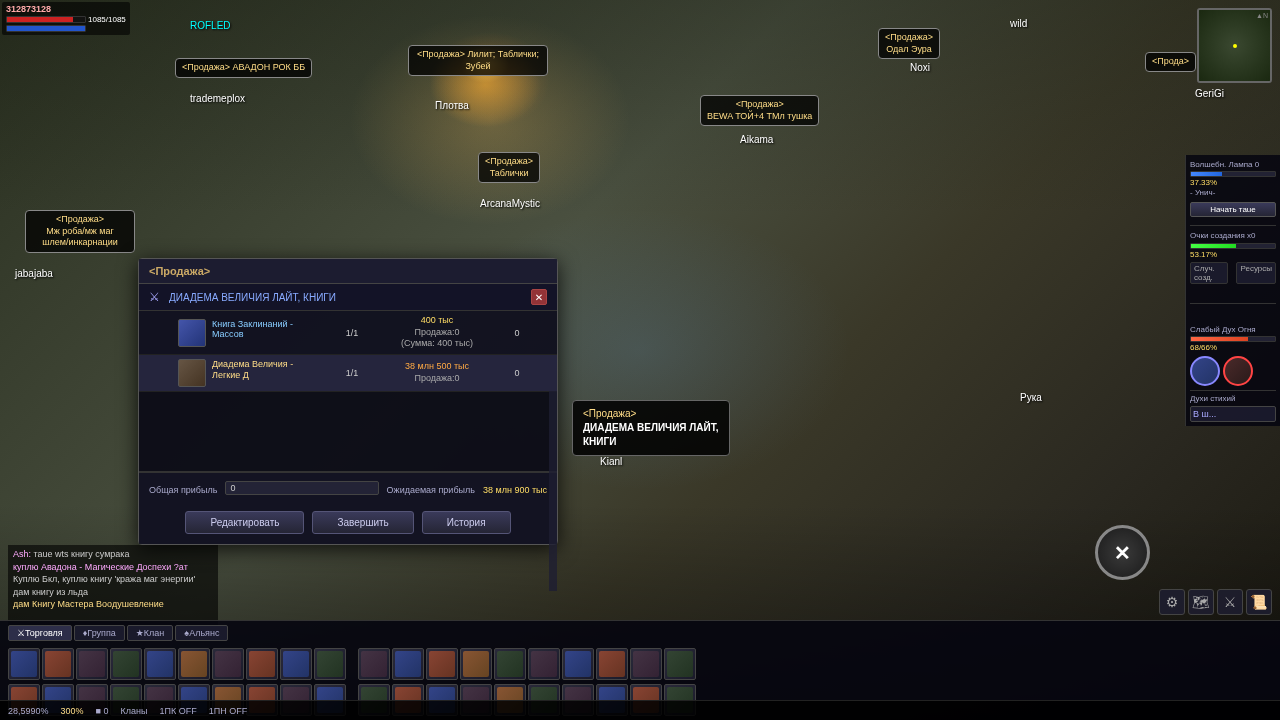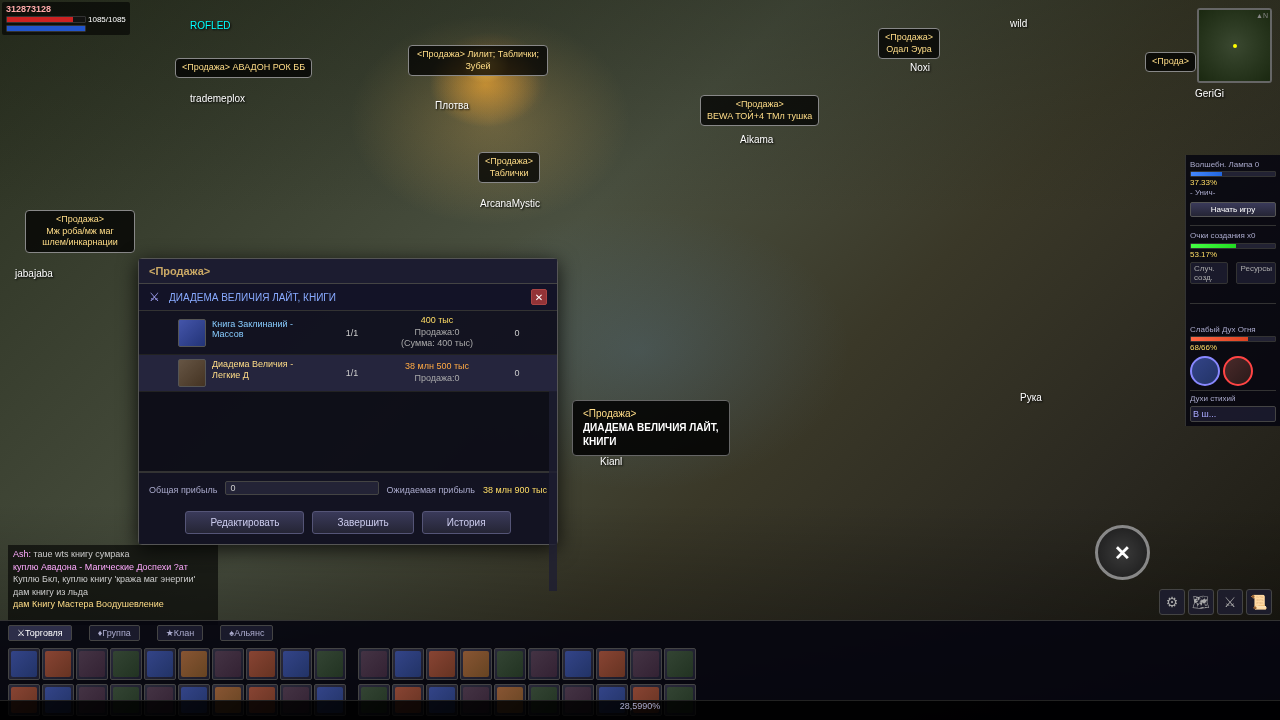--- a/index.html
+++ b/index.html
@@ -425,21 +425,21 @@
     }
 
     .hotbar-slot-inner.blue { background: linear-gradient(135deg, #334488, #223366); }
     .hotbar-slot-inner.green { background: linear-gradient(135deg, #334433, #223322); }
     .hotbar-slot-inner.red { background: linear-gradient(135deg, #884433, #663322); }
     .hotbar-slot-inner.orange { background: linear-gradient(135deg, #885533, #664422); }
 
     .bottom-tabs {
       display: flex;
       padding: 2px 8px;
-      gap: 17px;
+      gap: 2px;
       margin-bottom: 2px;
     }
 
     .bottom-tab {
       background: rgba(30,30,50,0.8);
       border: 1px solid #444;
       border-radius: 2px;
       color: #aaaacc;
       font-size: 9px;
       padding: 2px 8px;
@@ -478,21 +478,20 @@
       left: 0;
       right: 0;
       height: 20px;
       background: rgba(0,0,0,0.85);
       border-top: 1px solid #222;
       display: flex;
       align-items: center;
       padding: 0 8px;
       gap: 12px;
       z-index: 200;
-      flex-direction: column;
     }
 
     .status-item {
       color: #aaaacc;
       font-size: 9px;
       white-space: nowrap;
     }
 
     .status-item.value { color: #ffdd88; }
 
@@ -635,21 +634,21 @@
   </div>
 </div>
 
 <div id="side-info-panel">
   <div class="side-info-label">Волшебн. Лампа 0</div>
   <div class="side-progress-bar">
     <div class="side-progress-fill" style="width:37%"></div>
   </div>
   <div class="side-info-value">37.33%</div>
   <div class="side-info-label">- Унич-</div>
-  <button style="background:linear-gradient(180deg,#3a3a5a,#252535);border:1px solid #555;border-radius:2px;color:#fff;font-size:8px;padding:2px 4px;cursor:pointer;width:100%;margin:2px 0;">Начать игру</button>
+  <button style="background:linear-gradient(180deg,#3a3a5a,#252535);border:1px solid #555;border-radius:2px;color:#fff;font-size:8px;padding:2px 4px;cursor:pointer;width:100%;margin:2px 0;">Начать таue</button>
 
   <div style="margin-top:6px;border-top:1px solid #333;padding-top:4px;">
     <div class="side-info-label">Очки создания х0</div>
     <div class="side-progress-bar">
       <div class="side-progress-fill green" style="width:53%"></div>
     </div>
     <div class="side-info-value">53.17%</div>
     <div style="display:flex;gap:8px;margin-top:3px;">
       <span style="background:rgba(30,30,50,0.8);border:1px solid #333;border-radius:2px;color:#aaa;font-size:8px;padding:1px 3px;cursor:pointer;">Случ. созд.</span>
       <span style="background:rgba(30,30,50,0.8);border:1px solid #333;border-radius:2px;color:#aaa;font-size:8px;padding:1px 3px;cursor:pointer;">Ресурсы</span>

